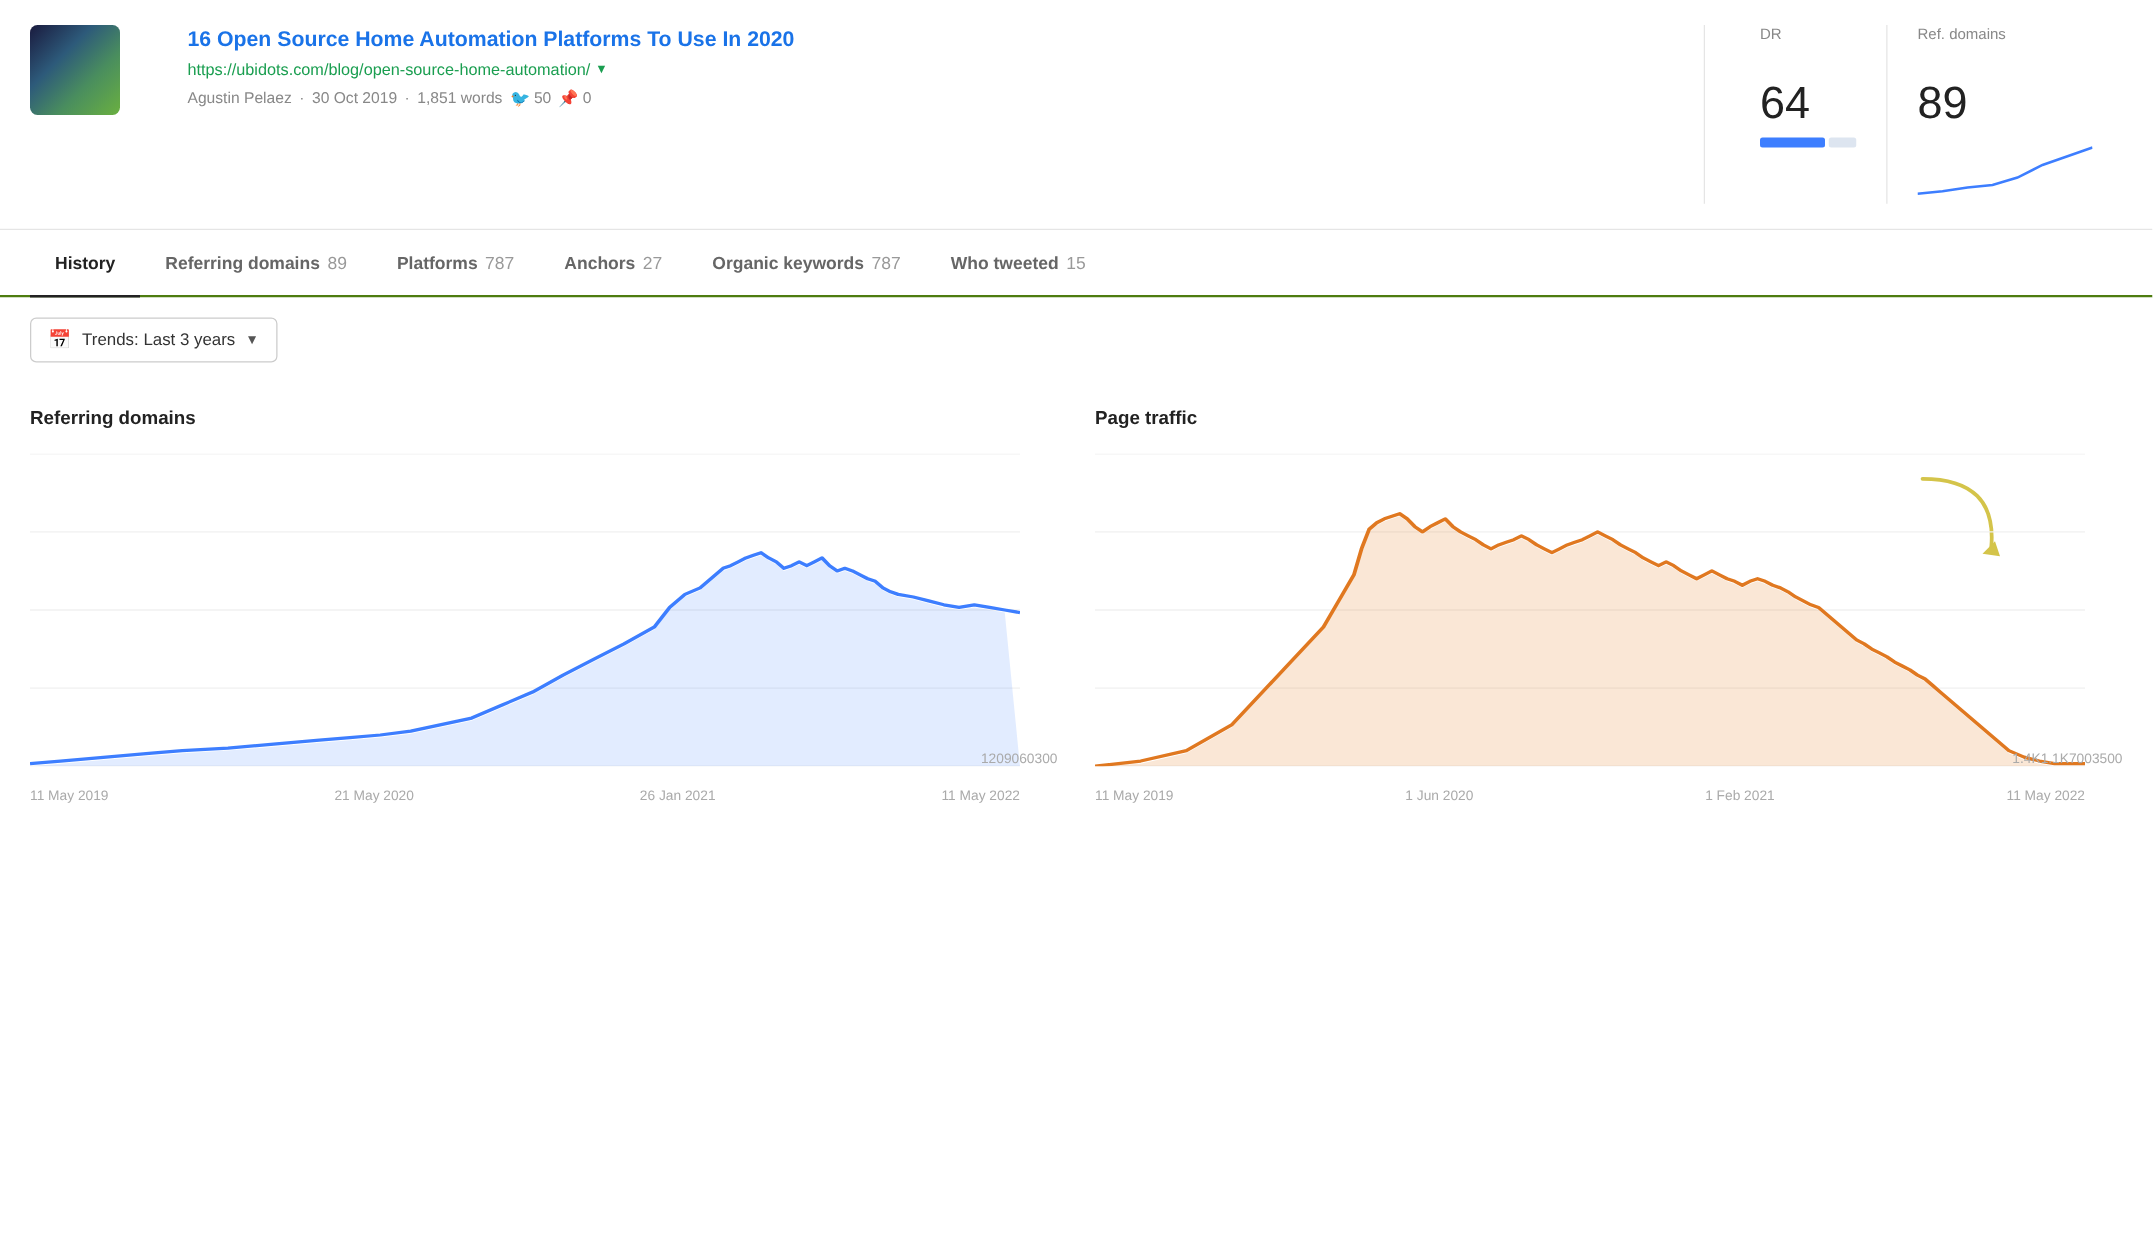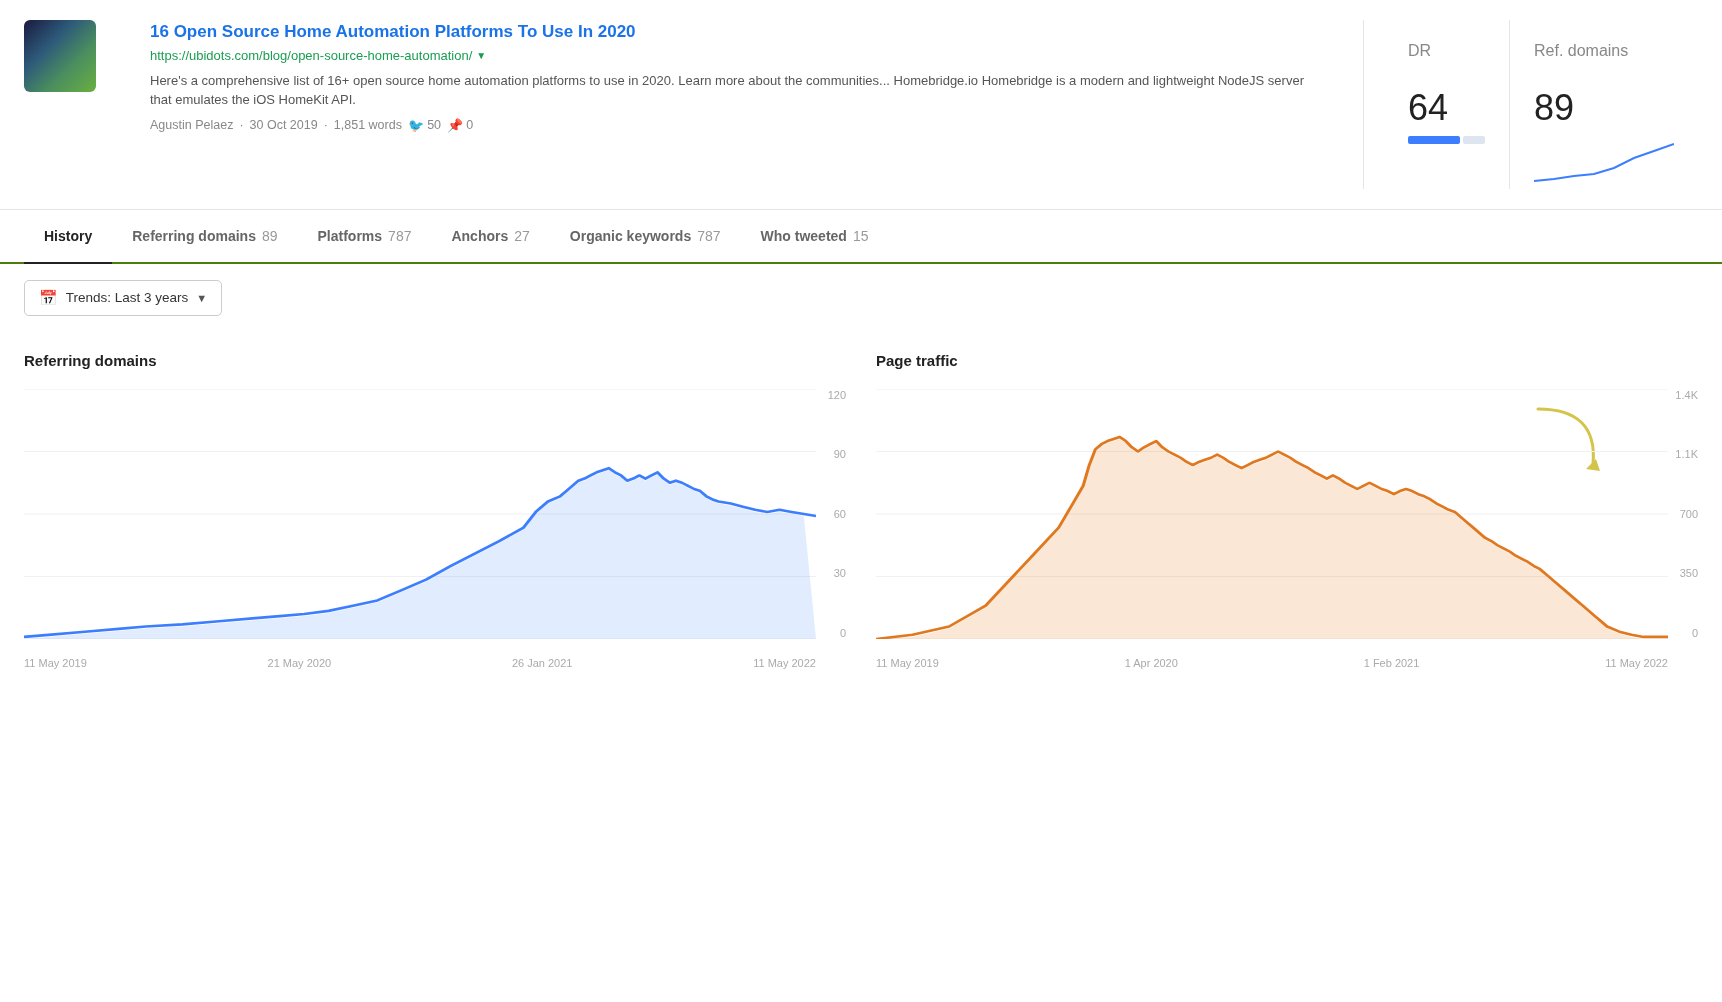--- a/index.html
+++ b/index.html
@@ -84,25 +84,24 @@
       border-left: 1px solid #e5e5e5;
       padding-left: 20px;
     }
     .metric-block {
       padding: 0 24px;
       border-right: 1px solid #e5e5e5;
       min-width: 120px;
     }
     .metric-block:last-child { border-right: none; }
     .metric-label {
-      font-size: 16px;
+      font-size: 12px;
       color: #888;
       margin-bottom: 4px;
       font-weight: 500;
-      margin-top: 22px;
     }
     .metric-value {
       font-size: 36px;
       font-weight: 300;
       color: #222;
       line-height: 1.1;
       margin-bottom: 8px;
       margin-top: 28px;
     }
     .dr-bar {
@@ -196,21 +195,21 @@
     .chart-area {
       position: relative;
       height: 280px;
     }
     .y-axis-labels {
       position: absolute;
       right: 0;
       top: 0;
       bottom: 30px;
       display: flex;
-      flex-direction: column;
+      flex-direction: row;
       justify-content: space-between;
       align-items: flex-end;
     }
     .y-label {
       font-size: 11px;
       color: #aaa;
     }
     .x-axis-labels {
       position: absolute;
       bottom: 0;
@@ -249,21 +248,20 @@
 <div class="article-card">
   <div class="article-thumb">
     <div class="article-thumb-inner"></div>
   </div>
   <div class="article-content">
     <div class="article-title">16 Open Source Home Automation Platforms To Use In 2020</div>
     <div class="article-url">
       <span>https://ubidots.com/blog/open-source-home-automation/</span>
       <span class="dropdown-arrow">▼</span>
     </div>
-    <div class="article-description">Here's a comprehensive list of 16+ open source home automation platforms to use in 2020. Learn more about the communities... Homebridge.io Homebridge is a modern and lightweight NodeJS server that emulates the iOS HomeKit API.</div>
     <div class="article-meta">
       <a>Agustin Pelaez</a>
       <span>·</span>
       <span>30 Oct 2019</span>
       <span>·</span>
       <span>1,851 words</span>
       <span class="social-item">
         <span class="twitter-icon">🐦</span>
         <span>50</span>
       </span>
@@ -385,20 +383,20 @@
       </svg>
       <div class="y-axis-labels">
         <span class="y-label">1.4K</span>
         <span class="y-label">1.1K</span>
         <span class="y-label">700</span>
         <span class="y-label">350</span>
         <span class="y-label">0</span>
       </div>
       <div class="x-axis-labels">
         <span class="x-label">11 May 2019</span>
-        <span class="x-label">1 Apr 2020</span>
+        <span class="x-label">1 Jun 2020</span>
         <span class="x-label">1 Feb 2021</span>
         <span class="x-label">11 May 2022</span>
       </div>
     </div>
   </div>
 
 </div>
 
 </body></html>

